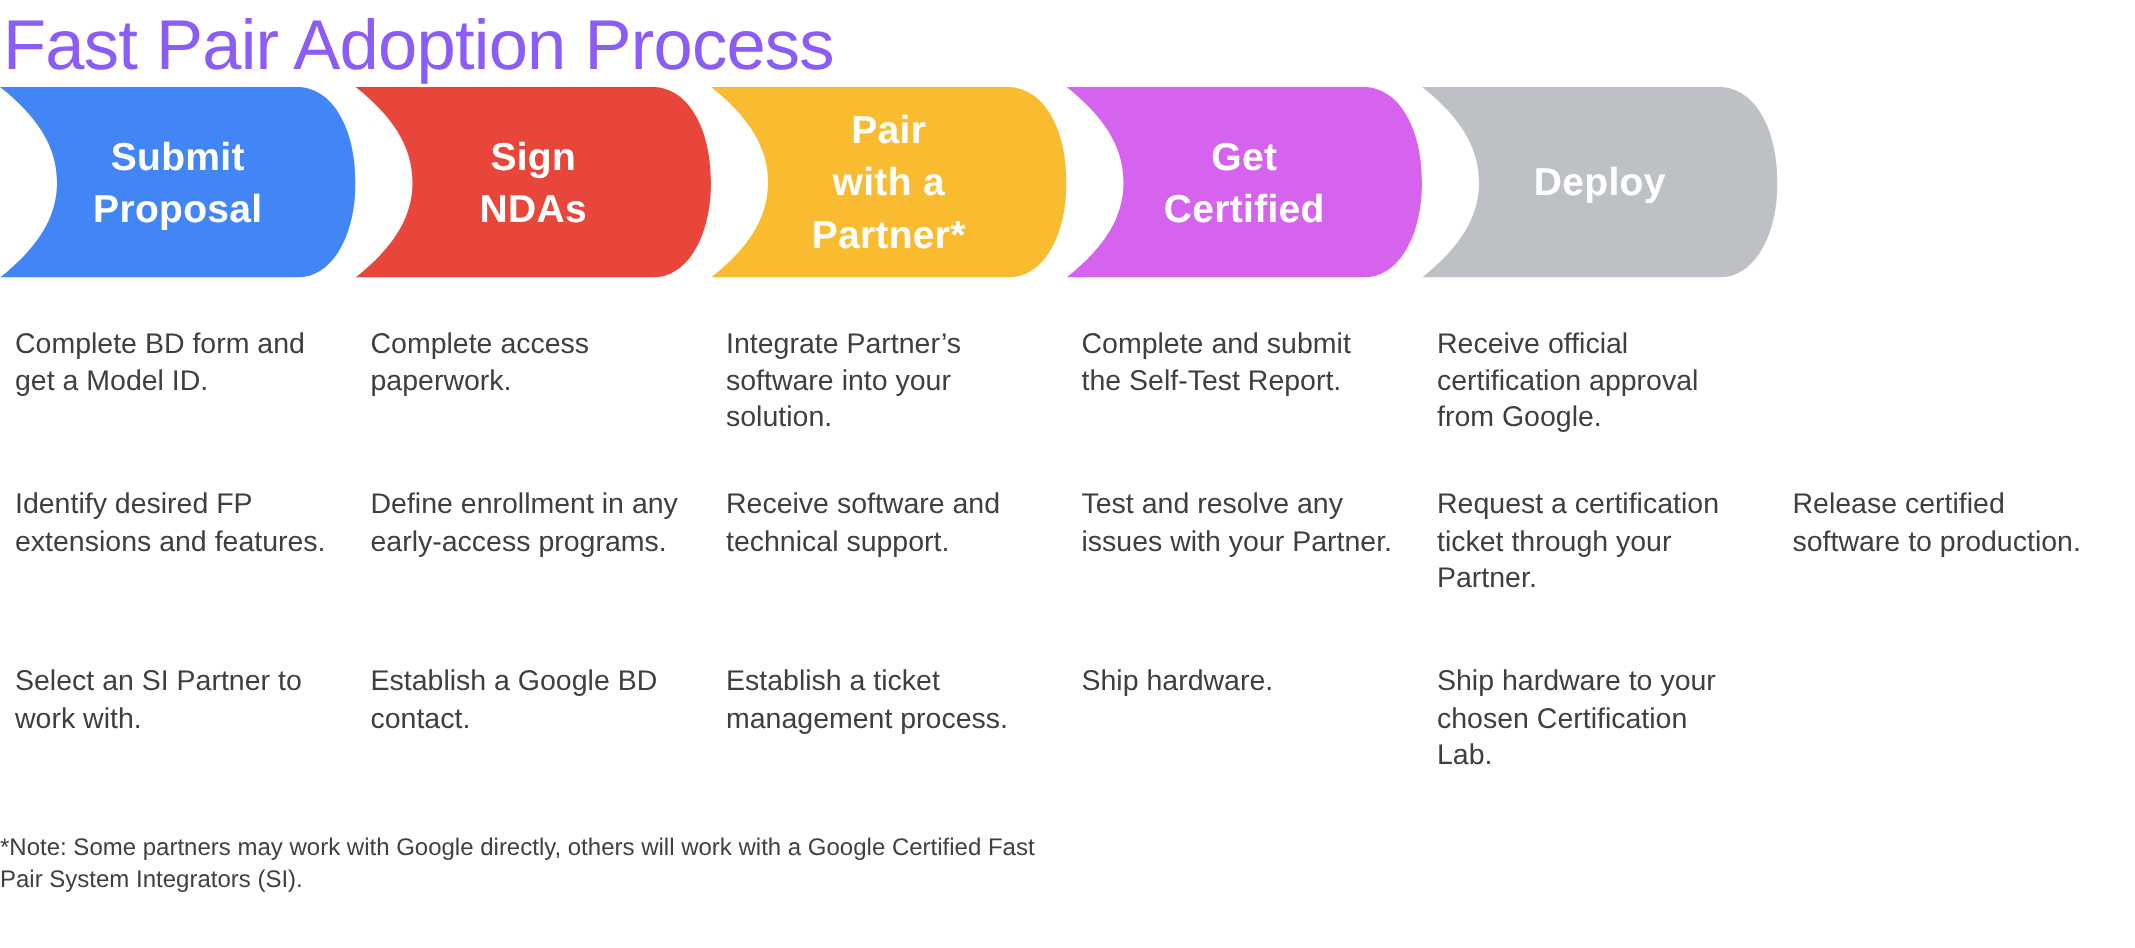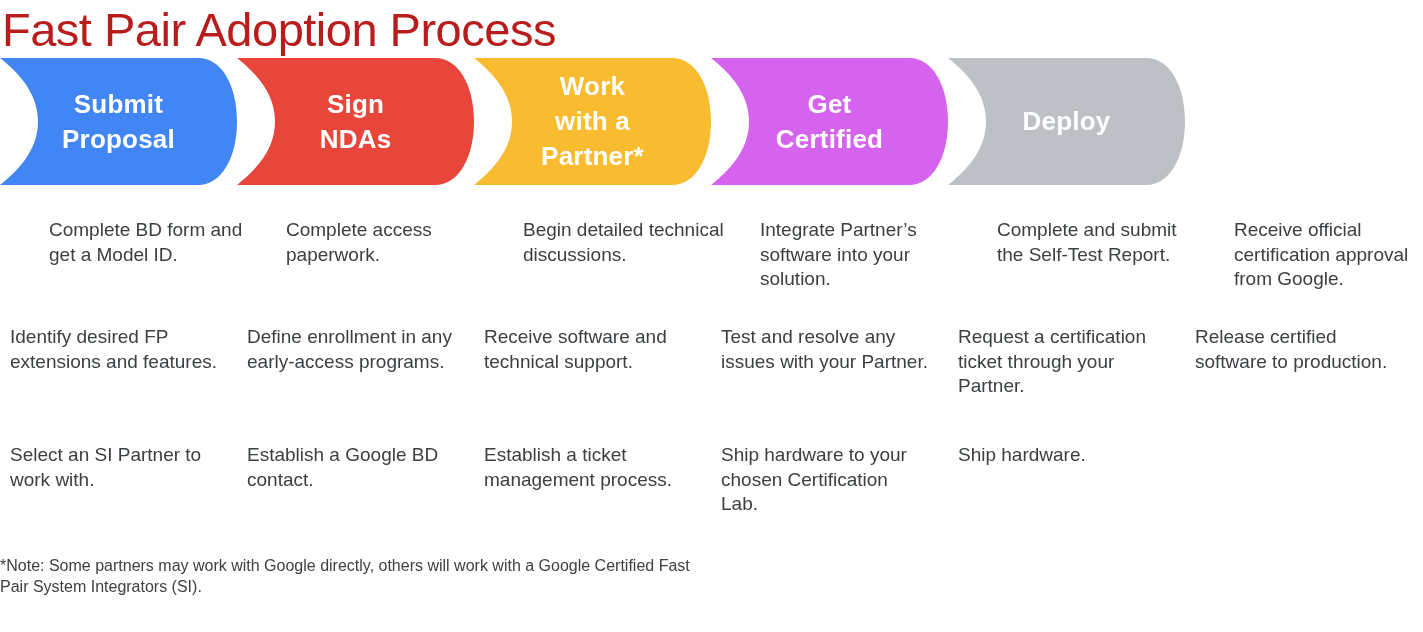--- a/index.html
+++ b/index.html
@@ -14,21 +14,21 @@
     height: 632px;
     background: #ffffff;
     overflow: hidden;
   }
   .page-title {
     margin: 0;
     padding: 2px 0 0 2px;
     font-size: 47px;
     font-weight: 400;
     letter-spacing: -0.5px;
-    color: #b91c1c;
+    color: #8b5cf6;
     line-height: 1.2;
   }
   .shapes-row {
     display: grid;
     grid-template-columns: repeat(6, 237px);
   }
   .step-shape {
     position: relative;
     width: 237px;
     height: 127px;
@@ -45,21 +45,21 @@
     font-size: 26px;
     font-weight: 700;
     line-height: 1.35;
     white-space: pre-line;
     letter-spacing: 0.2px;
   }
   .desc-row {
     display: grid;
     grid-template-columns: repeat(6, 237px);
   }
-  .desc-row.r1 { margin-top: 33px; min-height: 107px; margin-left: 39px; }
+  .desc-row.r1 { margin-top: 33px; min-height: 107px; }
   .desc-row.r2 { min-height: 118px; }
   .desc-row.r3 { min-height: 113px; }
   .desc-cell {
     padding: 0 18px 0 10px;
     font-size: 19px;
     line-height: 1.29;
     color: #3c4043;
   }
   .footnote {
     max-width: 706px;
@@ -87,21 +87,21 @@
       <svg width="237" height="127" viewBox="0 0 237 127">
         <path d="M 0,0 H 198 C 222,0 237,28 237,63.5 C 237,99 222,127 198,127 H 0 C 24,108 38,88 38,63.5 C 38,39 24,19 0,0 Z" fill="#E8463A"></path>
       </svg>
       <div class="step-label">Sign
 NDAs</div>
     </div>
     <div class="step-shape">
       <svg width="237" height="127" viewBox="0 0 237 127">
         <path d="M 0,0 H 198 C 222,0 237,28 237,63.5 C 237,99 222,127 198,127 H 0 C 24,108 38,88 38,63.5 C 38,39 24,19 0,0 Z" fill="#F9BC31"></path>
       </svg>
-      <div class="step-label">Work
+      <div class="step-label">Pair
 with a
 Partner*</div>
     </div>
     <div class="step-shape">
       <svg width="237" height="127" viewBox="0 0 237 127">
         <path d="M 0,0 H 198 C 222,0 237,28 237,63.5 C 237,99 222,127 198,127 H 0 C 24,108 38,88 38,63.5 C 38,39 24,19 0,0 Z" fill="#D563EE"></path>
       </svg>
       <div class="step-label">Get
 Certified</div>
     </div>
@@ -109,38 +109,37 @@
       <svg width="237" height="127" viewBox="0 0 237 127">
         <path d="M 0,0 H 198 C 222,0 237,28 237,63.5 C 237,99 222,127 198,127 H 0 C 24,108 38,88 38,63.5 C 38,39 24,19 0,0 Z" fill="#BDC1C6"></path>
       </svg>
       <div class="step-label">Deploy</div>
     </div>
   </div>
 
   <div class="desc-row r1">
     <div class="desc-cell">Complete BD form and get a Model ID.</div>
     <div class="desc-cell">Complete access paperwork.</div>
-    <div class="desc-cell">Begin detailed technical discussions.</div>
     <div class="desc-cell">Integrate Partner’s software into your solution.</div>
     <div class="desc-cell">Complete and submit the Self-Test Report.</div>
     <div class="desc-cell">Receive official certification approval from Google.</div>
   </div>
 
   <div class="desc-row r2">
     <div class="desc-cell">Identify desired FP extensions and features.</div>
     <div class="desc-cell">Define enrollment in any early-access programs.</div>
     <div class="desc-cell">Receive software and technical support.</div>
     <div class="desc-cell">Test and resolve any issues with your Partner.</div>
     <div class="desc-cell">Request a certification ticket through your Partner.</div>
     <div class="desc-cell">Release certified software to production.</div>
   </div>
 
   <div class="desc-row r3">
     <div class="desc-cell">Select an SI Partner to work with.</div>
     <div class="desc-cell">Establish a Google BD contact.</div>
     <div class="desc-cell">Establish a ticket management process.</div>
+    <div class="desc-cell">Ship hardware.</div>
     <div class="desc-cell">Ship hardware to your chosen Certification Lab.</div>
-    <div class="desc-cell">Ship hardware.</div>
   </div>
 
   <div class="footnote">*Note: Some partners may work with Google directly, others will work with a Google Certified Fast Pair System Integrators (SI).</div>
 
 </div>
 
 </body></html>

